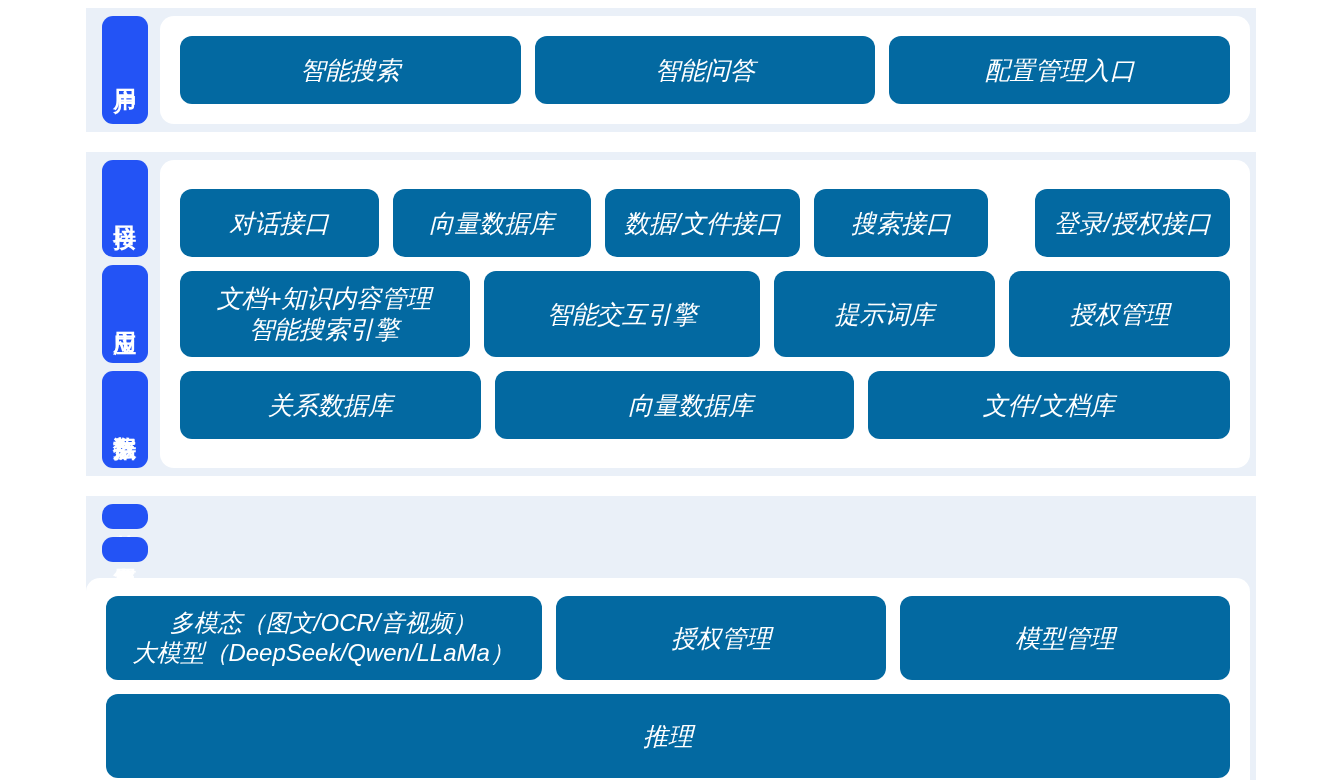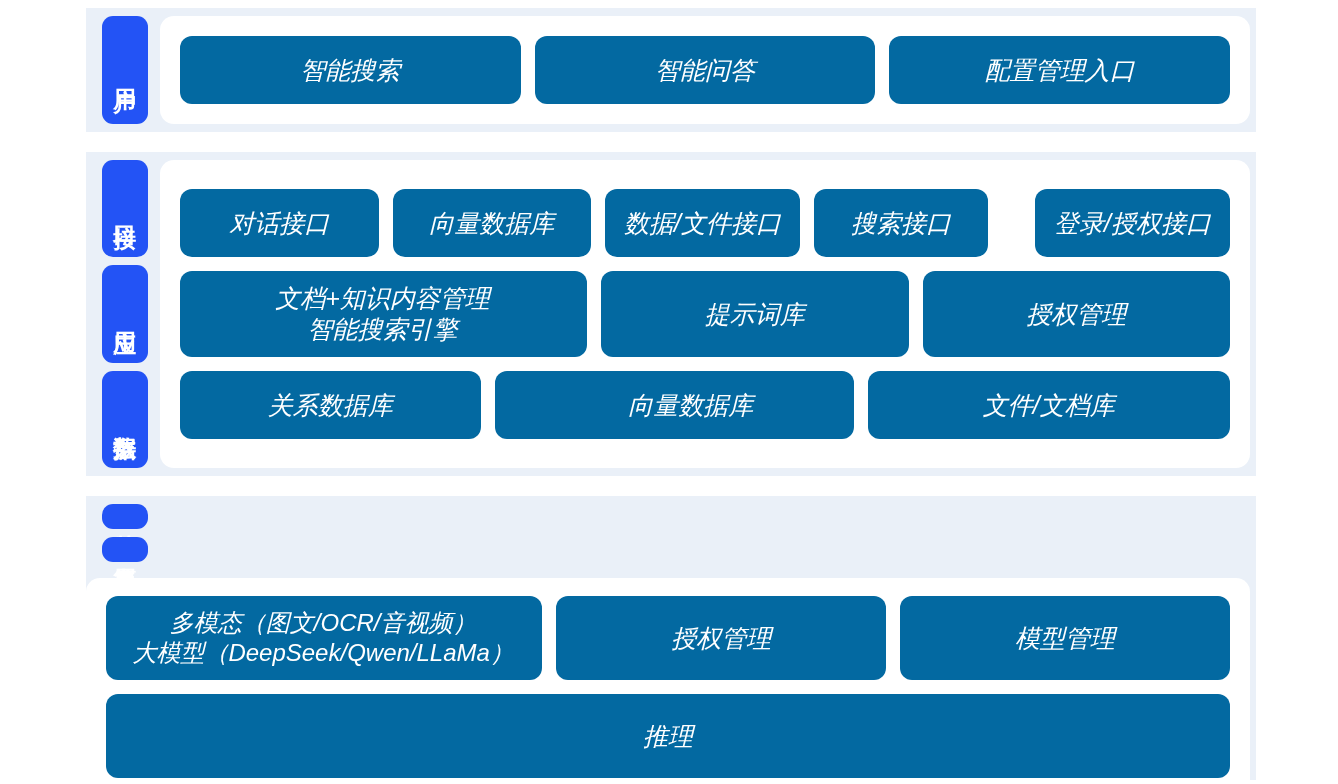--- a/index.html
+++ b/index.html
@@ -161,20 +161,21 @@
           <div class="box w-dialog">对话接口</div>
           <div class="box w-gen">向量数据库</div>
           <div class="box w-data">数据/文件接口</div>
           <div class="box w-search">搜索接口</div>
           <div class="box w-auth">登录/授权接口</div>
         </div>
 
         <div class="row app-row">
           <div class="box w-doc multiline">文档+知识内容管理
 智能搜索引擎</div>
+          <div class="box w-engine">智能交互引擎</div>
           <div class="box w-prompt">提示词库</div>
           <div class="box w-authmgr">授权管理</div>
         </div>
 
         <div class="row data-row">
           <div class="box w-rdb">关系数据库</div>
           <div class="box w-vdb">向量数据库</div>
           <div class="box w-fdb">文件/文档库</div>
         </div>
 

